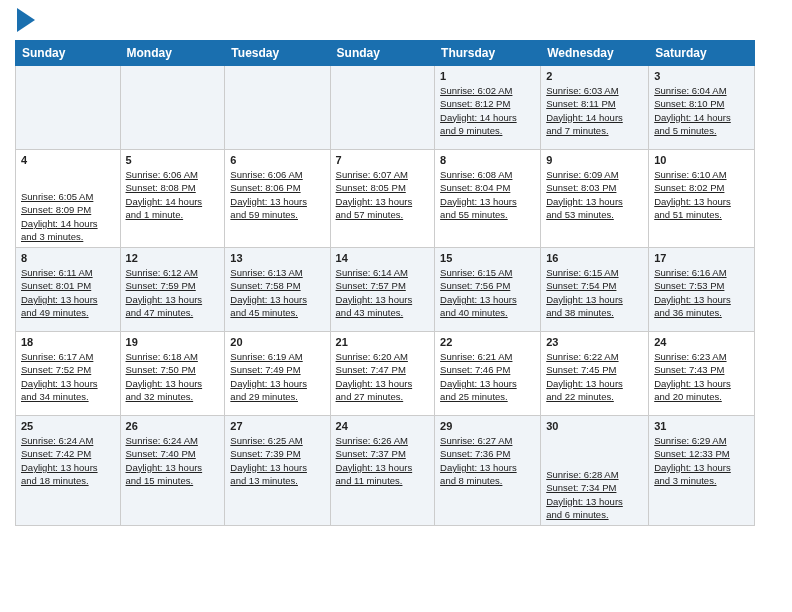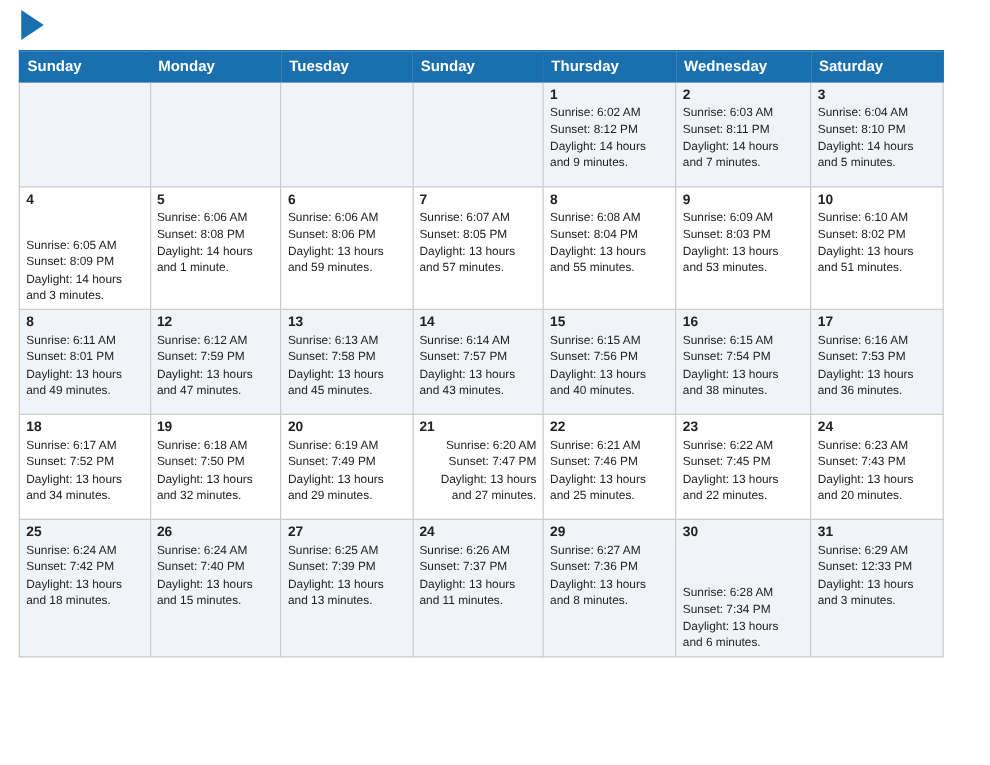--- a/index.html
+++ b/index.html
@@ -90,20 +90,21 @@
     }
     .day-num {
       font-weight: bold;
       font-size: 11px;
       display: block;
       margin-bottom: 2px;
     }
     .day-info {
       font-size: 9.5px;
       line-height: 1.4;
+      text-decoration: underline;
     }
     .empty {
       background-color: inherit;
     }
   </style>
 </head>
 <body>
 
 <div class="page">
   <div class="header">
@@ -279,21 +280,21 @@
           </td>
           <td>
             <span class="day-num">20</span>
             <div class="day-info" style="white-space: pre-line;">Sunrise: 6:19 AM
 Sunset: 7:49 PM
 Daylight: 13 hours
 and 29 minutes.</div>
           </td>
           <td>
             <span class="day-num">21</span>
-            <div class="day-info" style="white-space: pre-line; text-align: right;">Sunrise: 6:20 AM
+            <div class="day-info" style="white-space: pre-line;">Sunrise: 6:20 AM
 Sunset: 7:47 PM
 Daylight: 13 hours
 and 27 minutes.</div>
           </td>
           <td>
             <span class="day-num">22</span>
             <div class="day-info" style="white-space: pre-line;">Sunrise: 6:21 AM
 Sunset: 7:46 PM
 Daylight: 13 hours
 and 25 minutes.</div>

